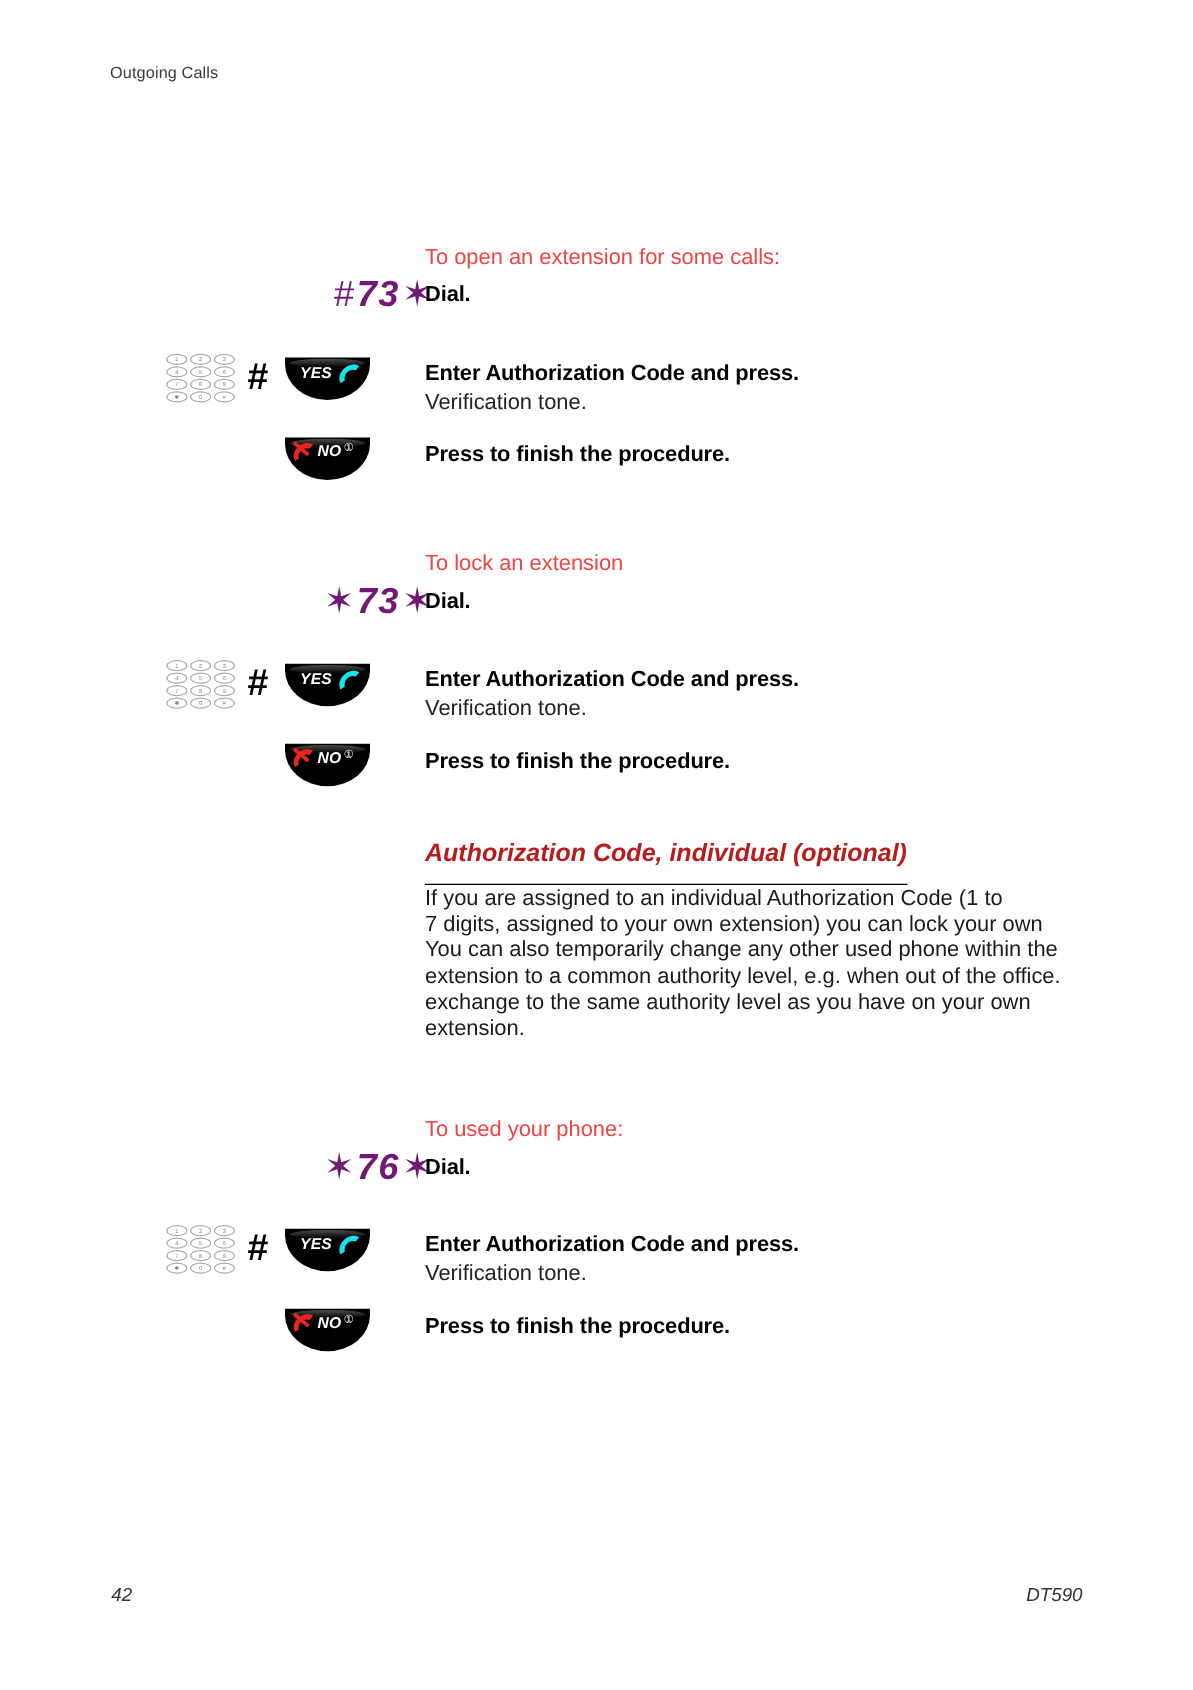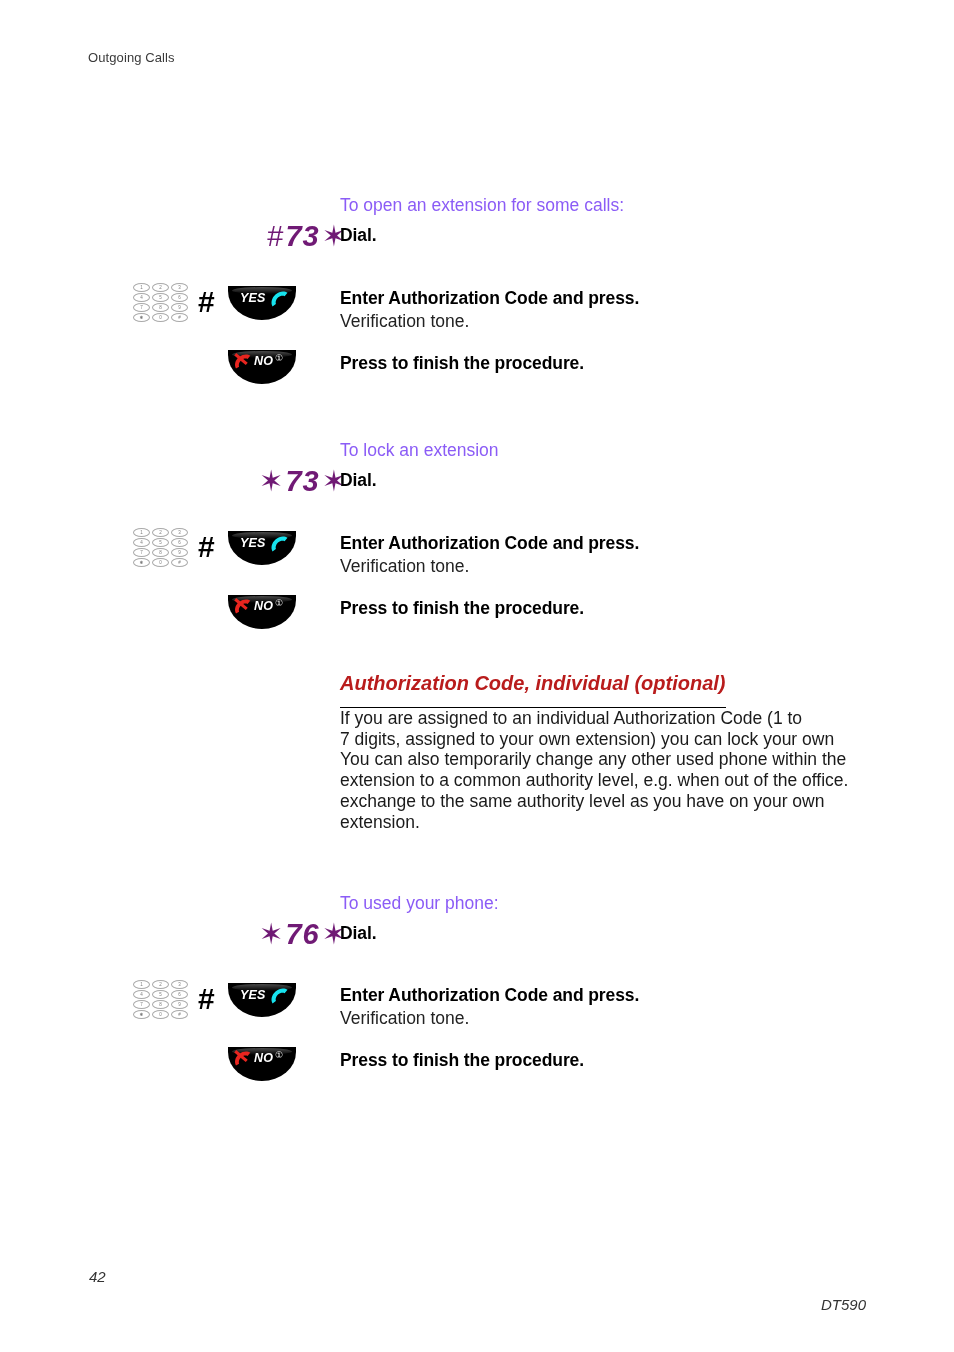--- a/index.html
+++ b/index.html
@@ -34,21 +34,21 @@
     width: 954px;
   }
 
   
   .proc-block { position: absolute; left: 0; width: 954px; }
 
   .lead-in {
     position: absolute;
     left: 340px;
     font-size: 17.5px;
-    color: #8b5cf6;
+    color: #ef4444;
     white-space: nowrap;
   }
 
   
   .row { position: absolute; left: 0; width: 954px; }
 
   .gutter {
     position: absolute;
     left: 0;
     width: 330px;
@@ -195,21 +195,21 @@
 
   
   .footer-left, .footer-right {
     position: absolute;
     top: 1268px;
     font-size: 15px;
     font-style: italic;
     color: #333;
   }
   .footer-left  { left: 76px; margin-left: 13px; }
-  .footer-right { right: 88px; margin-top: 28px; }
+  .footer-right { right: 88px; }
 </style>
 </head>
 <body>
 
 <div class="page-header">Outgoing Calls</div>
 
 <div class="content">
 
   <div class="proc-block" style="top:0">
 

